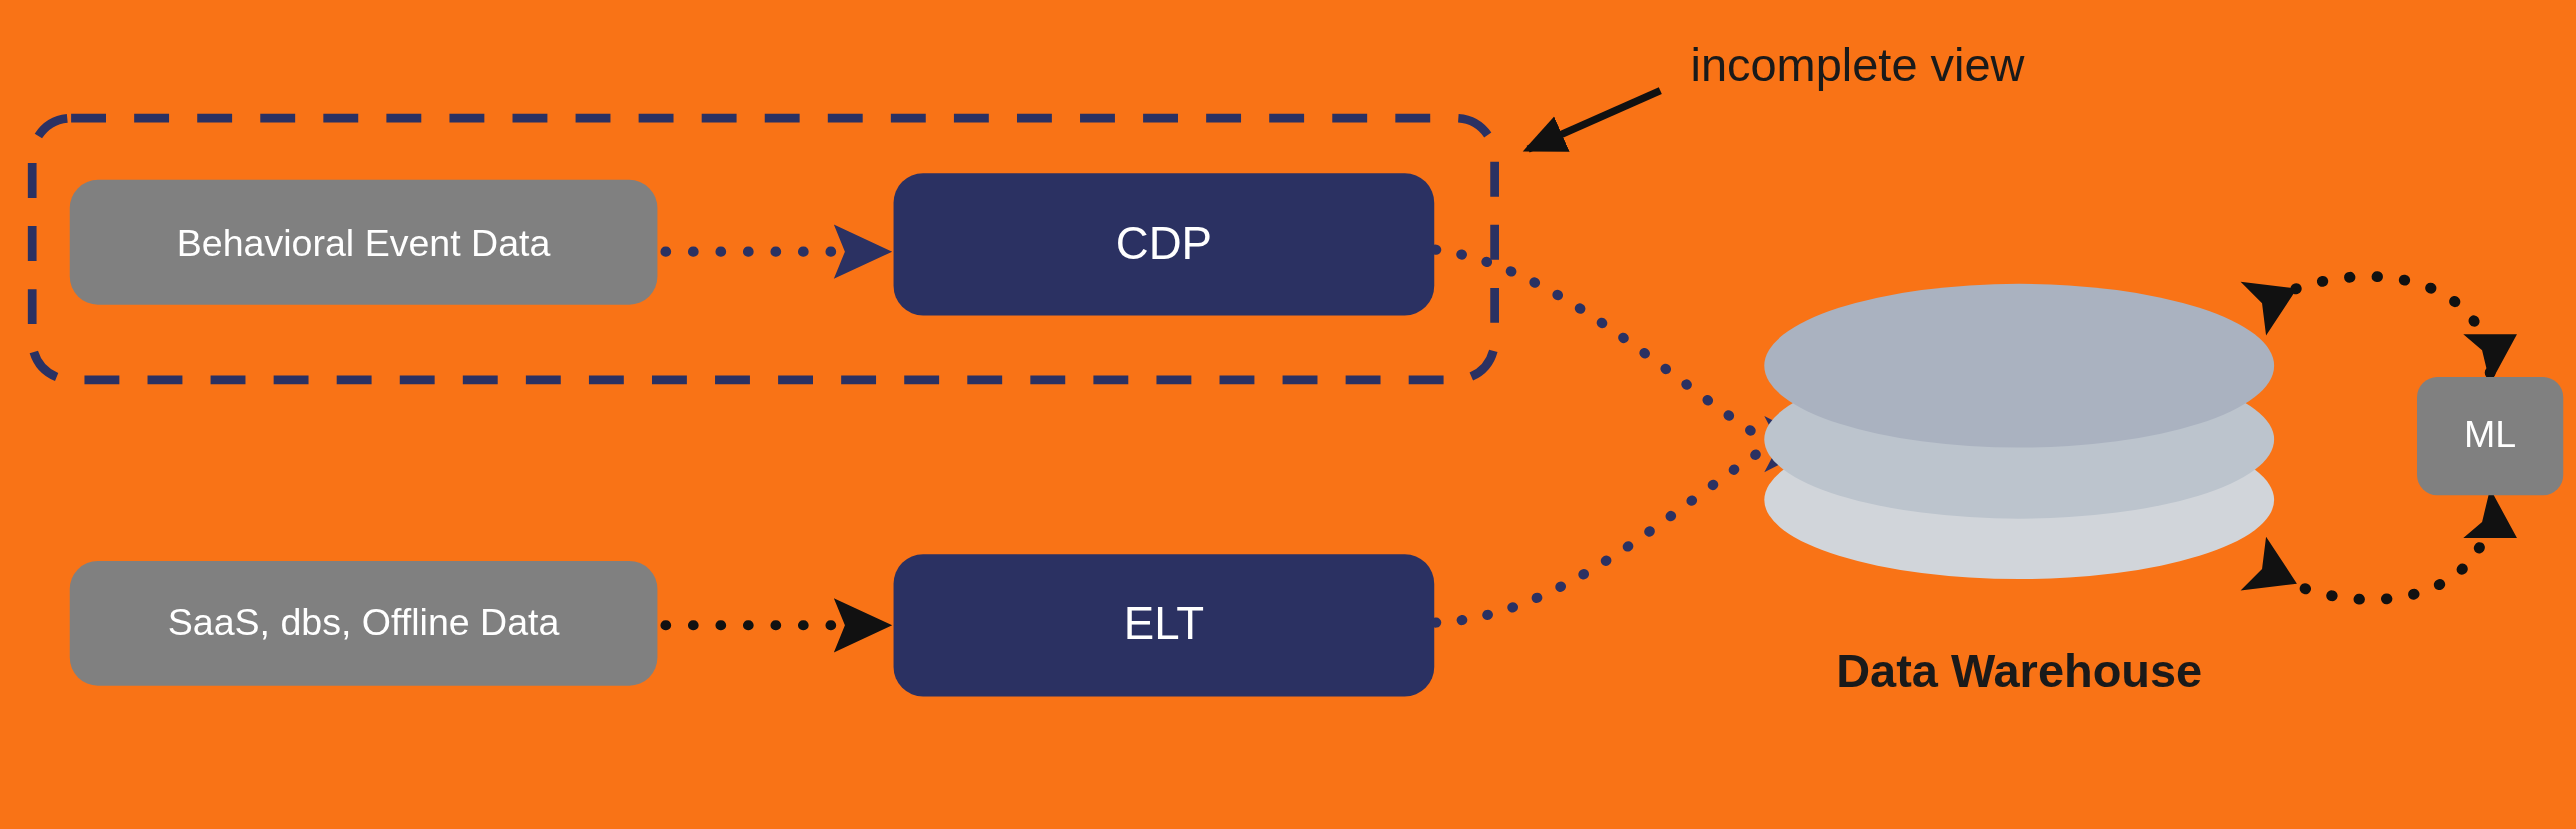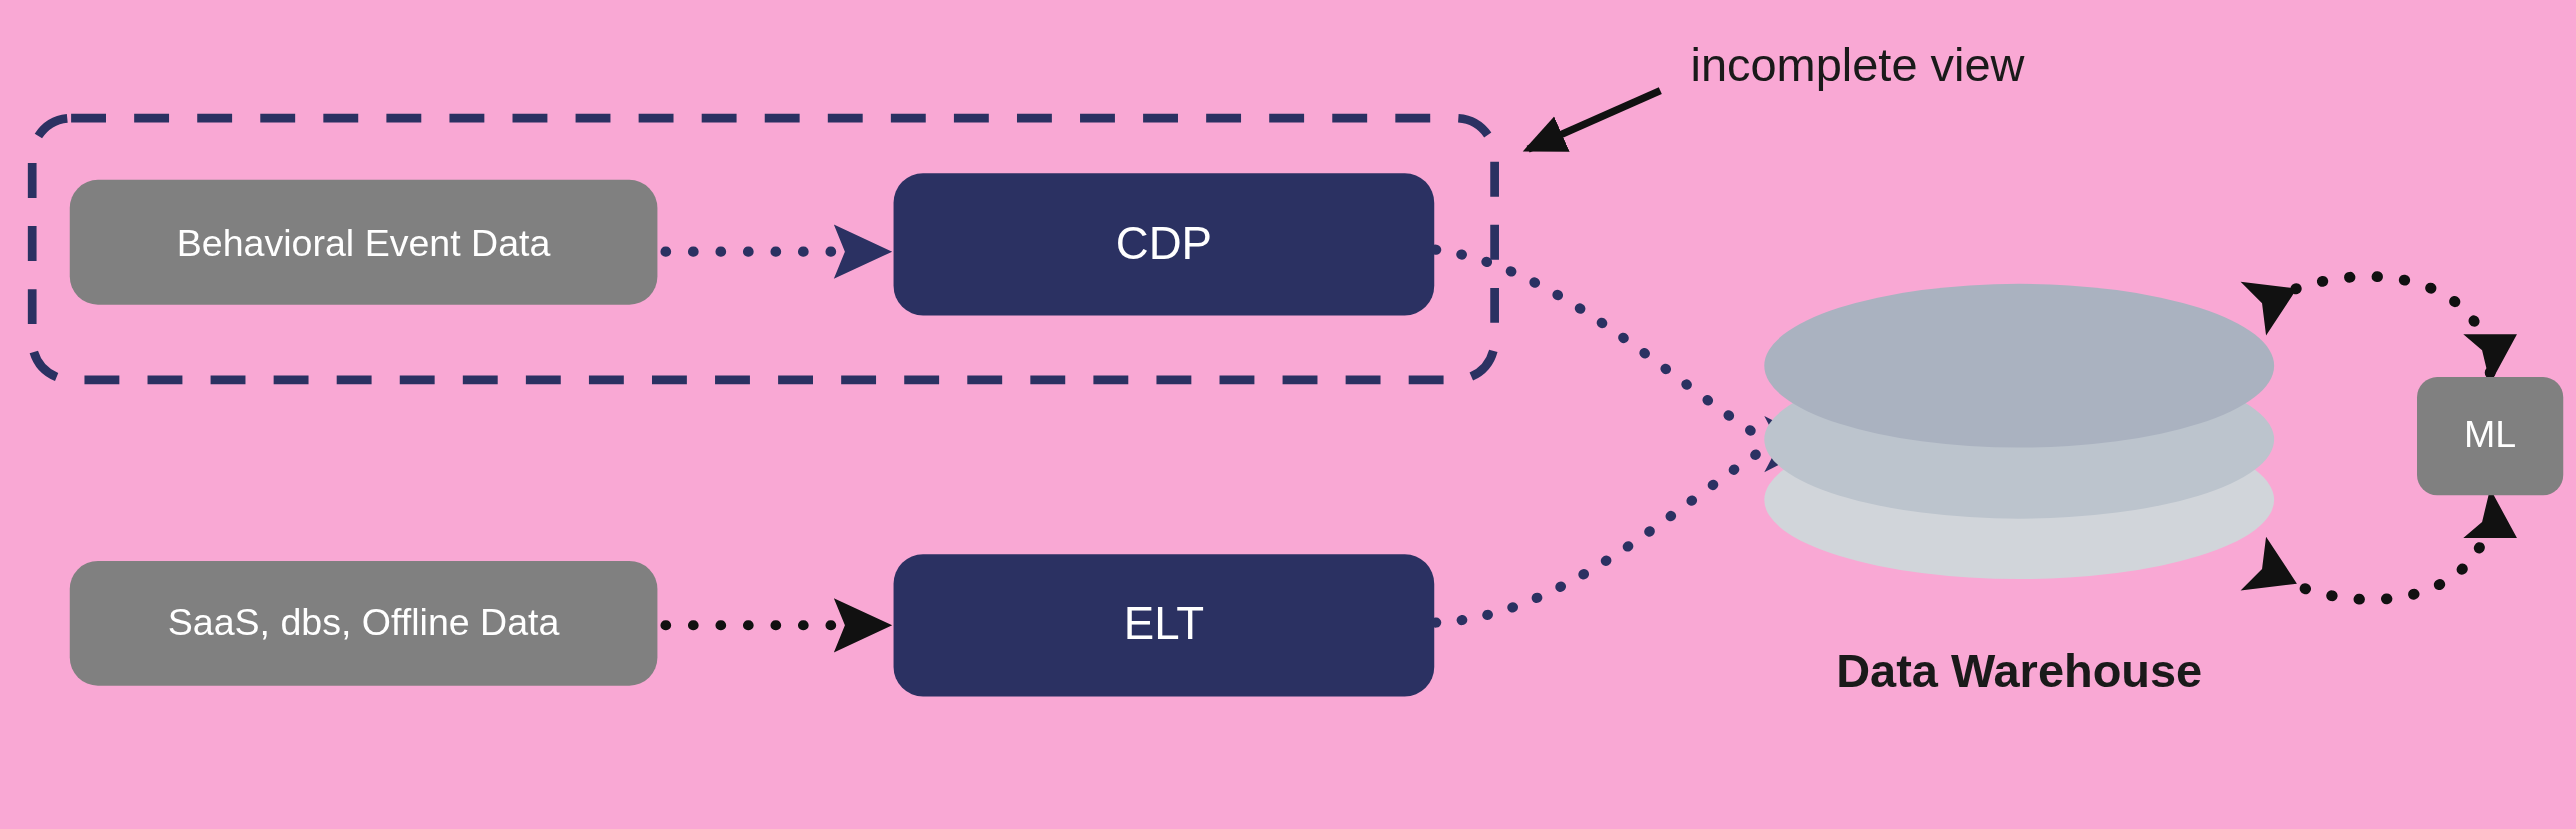--- a/index.html
+++ b/index.html
@@ -11,21 +11,21 @@
   body {
     width: 2576px;
     height: 830px;
     font-family: "Liberation Sans", sans-serif;
     overflow: hidden;
   }
   #diagram-root {
     position: relative;
     width: 2576px;
     height: 830px;
-    background: #f9a8d4;
+    background: #f97316;
     text-decoration: underline;
   }
   svg.diagram-canvas {
     position: absolute;
     top: 0;
     left: 0;
     width: 2576px;
     height: 830px;
     display: block;
   }

